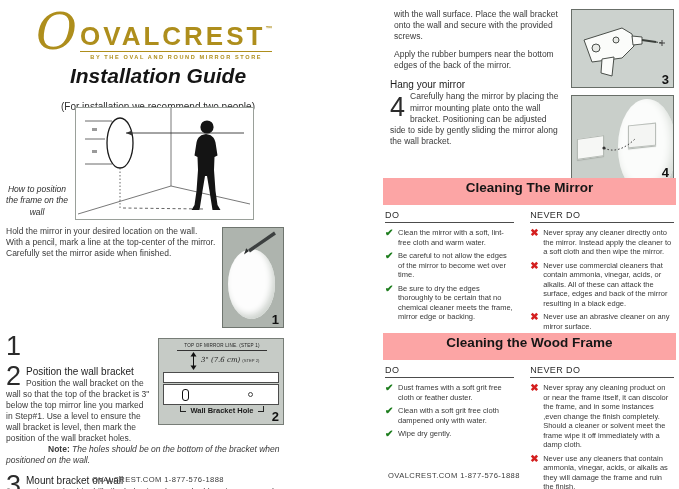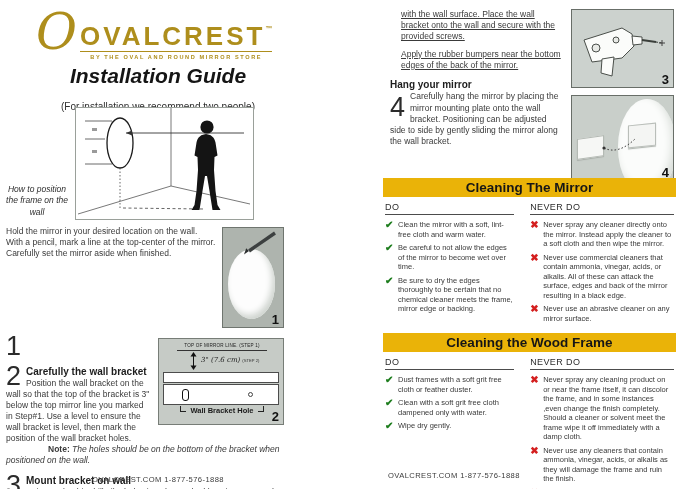--- a/index.html
+++ b/index.html
@@ -21,21 +21,21 @@
               font-size:21px; font-weight:bold; color:#151515;font-style:italic; }
   .lp-subtitle { position:absolute; left:0; top:89px; width:316px; text-align:center; font-size:10px; color:#2e2e2e;margin-top:12px; }
   .illus-box { position:absolute; left:75px; top:107px; width:177px; height:111px;
                border:1px solid #9aa09a; background:#fff; }
   .illus-caption { position:absolute; left:2px; top:184px; width:70px; text-align:center;
                    font-style:italic; font-size:8.5px; line-height:1.35; color:#2e2e2e; }
   .steps { position:absolute; left:6px; top:226px; width:282px; font-size:8.5px; line-height:1.3; color:#3a3a3a; }
   .step { margin-bottom:7px; overflow:visible; }
   .step:after { content:""; display:block; clear:left; }
   .step-num { float:left; font-size:27px; line-height:22px; margin:1px 5px 0 0; color:#2b2b2b; }
-  .step-head { font-size:10px; font-weight:bold; color:#1d1d1d; padding-top:1px; }
+  .step-head { font-size:10px; font-weight:normal; color:#1d1d1d; padding-top:1px; }
   .note-label { font-weight:bold; font-style:normal;padding-left:42px; }
   .note-text { font-style:italic; }
   .fig1 { float:right; width:60px; height:99px; margin:1px 4px 6px 6px; background:#aeb4ae;
           border:1px solid #6f756f; position:relative; }
   .fig1 .oval { position:absolute; left:5px; top:21px; width:47px; height:70px; border-radius:50%;
                 background:#fdfdfd; box-shadow:inset -3px -4px 6px #cfd4cf; }
   .fig2 { float:right; clear:right; width:126px; height:87px; margin:4px 4px 6px 6px; background:#c6cbc6;
           border:1px solid #777d77; position:relative; padding:0; box-sizing:border-box; }
   .fig-num { position:absolute; right:4px; bottom:1px; font-size:13px; font-weight:bold; color:#111; line-height:1; }
   .bd-topline { position:absolute; left:18px; top:4px; width:90px; text-align:center;
@@ -50,32 +50,32 @@
   .bd-holelabel { position:absolute; left:0; top:67px; width:126px; text-align:center;
                   font-size:7.5px; font-weight:bold; color:#1a1a1a; }
   .corner { display:inline-block; width:5px; height:5px; border-bottom:1px solid #222; vertical-align:1px; }
   .corner.l { border-left:1px solid #222; margin-right:4px; }
   .corner.r { border-right:1px solid #222; margin-left:4px; }
   .footer { position:absolute; font-size:7.6px; letter-spacing:0.4px; color:#3a3a3a; }
   .footer-left { left:0; top:475px; width:316px; text-align:center; }
   .footer-right { left:388px; top:471px; }
   
   .rp-flow { position:absolute; left:390px; top:9px; width:284px; font-size:8.5px; line-height:1.32; color:#3a3a3a; }
-  .rp-flow p { margin:0 0 6px 11px;text-decoration:underline; }
+  .rp-flow p { margin:0 0 6px 4px; }
   .fig3 { float:right; width:101px; height:77px; margin:0 0 7px 7px; background:#ccd2ce; border:1px solid #686e68; position:relative; }
   .fig4 { float:right; clear:right; width:101px; height:84px; margin:0 0 6px 7px; background:#c9cfca; border:1px solid #686e68; position:relative; overflow:hidden; }
   .fig4 .mirror { position:absolute; left:46px; top:3px; width:58px; height:95px; border-radius:50% 50% 48% 48%;
                   background:#fbfcfb; box-shadow:inset -4px -5px 8px #d8ddd8; }
   .fig4 .plate-on { position:absolute; left:56px; top:28px; width:26px; height:21px; background:#f4f5f3;
                     border:0.5px solid #b9beb9; transform:skewY(-6deg); box-shadow:0 1px 1px #aab0aa; }
   .fig4 .plate-off { position:absolute; left:5px; top:41px; width:25px; height:19px; background:#f6f7f5;
                      border:0.5px solid #b4bab4; transform:skewY(-8deg); box-shadow:0 1px 1px #a6aca6; }
   .section { position:absolute; left:383px; width:293px; }
   .sec1 { top:178px; } .sec2 { top:333px; }
-  .sec-bar { height:19px; background:#eab308; text-align:center; font-size:13.5px; font-weight:bold;
+  .sec-bar { height:27px; background:#fca5a5; text-align:center; font-size:13.5px; font-weight:bold;
              color:#161616; line-height:19px; }
   .dn-cols { display:flex; padding:0 2px; }
   .dn-col { box-sizing:border-box; }
   .dn-col.do { width:132px; margin-right:16px; }
   .dn-col.never { width:147px; }
   .dn-head { font-size:9px; color:#2c2c2c; border-bottom:1.5px solid #4c4c4c; padding:5px 0 2px 0; margin-bottom:5px; letter-spacing:0.4px; }
   .dn-item { display:flex; margin-bottom:4px; }
   .dn-ico { width:13px; flex:0 0 13px; font-size:10px; line-height:10px; margin-top:0; }
   .check { color:#1e7d1e; font-weight:bold; }
   .cross { color:#d41f1f; font-weight:bold; }
@@ -157,21 +157,21 @@
       <span class="fig-num">2</span>
     </div>
 
     <div class="step">
       <span class="step-num">1</span>
       <span>Hold the mirror in your desired location on the wall. With a pencil, mark a line at the top-center of the mirror. Carefully set the mirror aside when finished.</span>
     </div>
 
     <div class="step">
       <span class="step-num">2</span>
-      <div class="step-head">Carefully the wall bracket</div>
+      <div class="step-head">Position the wall bracket</div>
       <span>Position the wall bracket on the wall so that the top of the bracket is 3" below the top mirror line you marked in Step#1. Use a level to ensure the wall bracket is level, then mark the position of the wall bracket holes.</span><br>
       <span class="note-label">Note:</span>
       <span class="note-text">The holes should be on the bottom of the bracket when positioned on the wall.</span>
     </div>
 
     <div class="step">
       <span class="step-num">3</span>
       <div class="step-head">Mount bracket on wall</div>
       <span>Using a 1/4 " bit, drill pilot holes into the marked locations. Insert the provided anchors until flush</span>
     </div>

